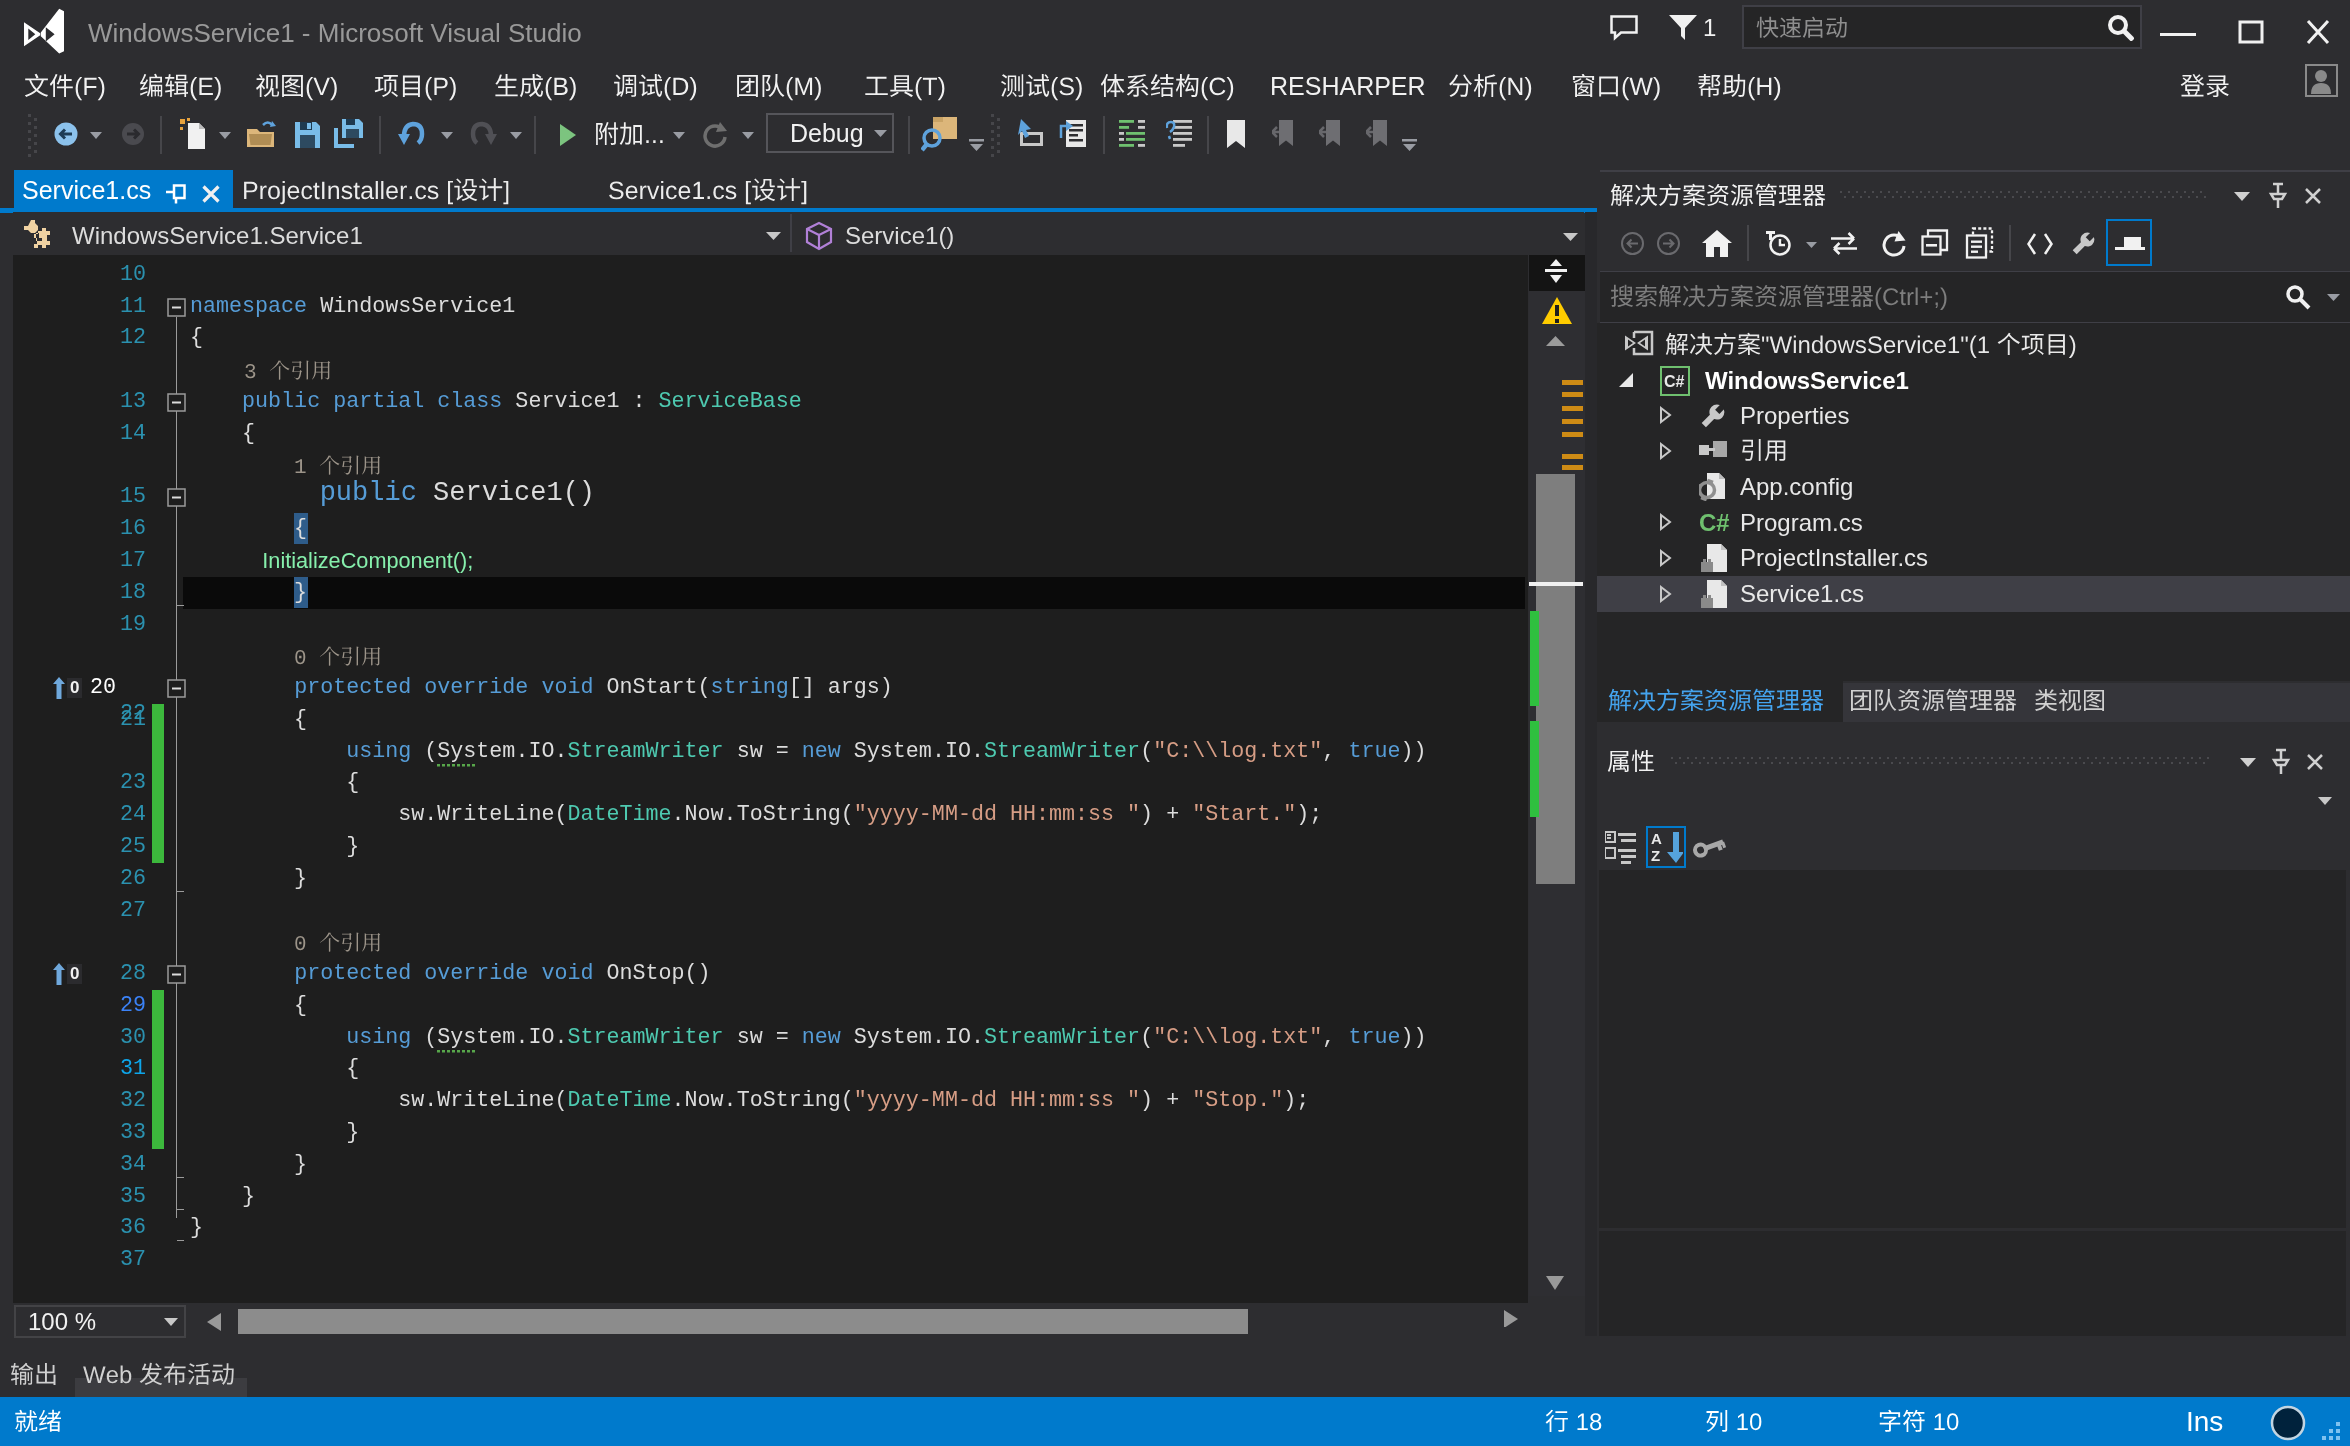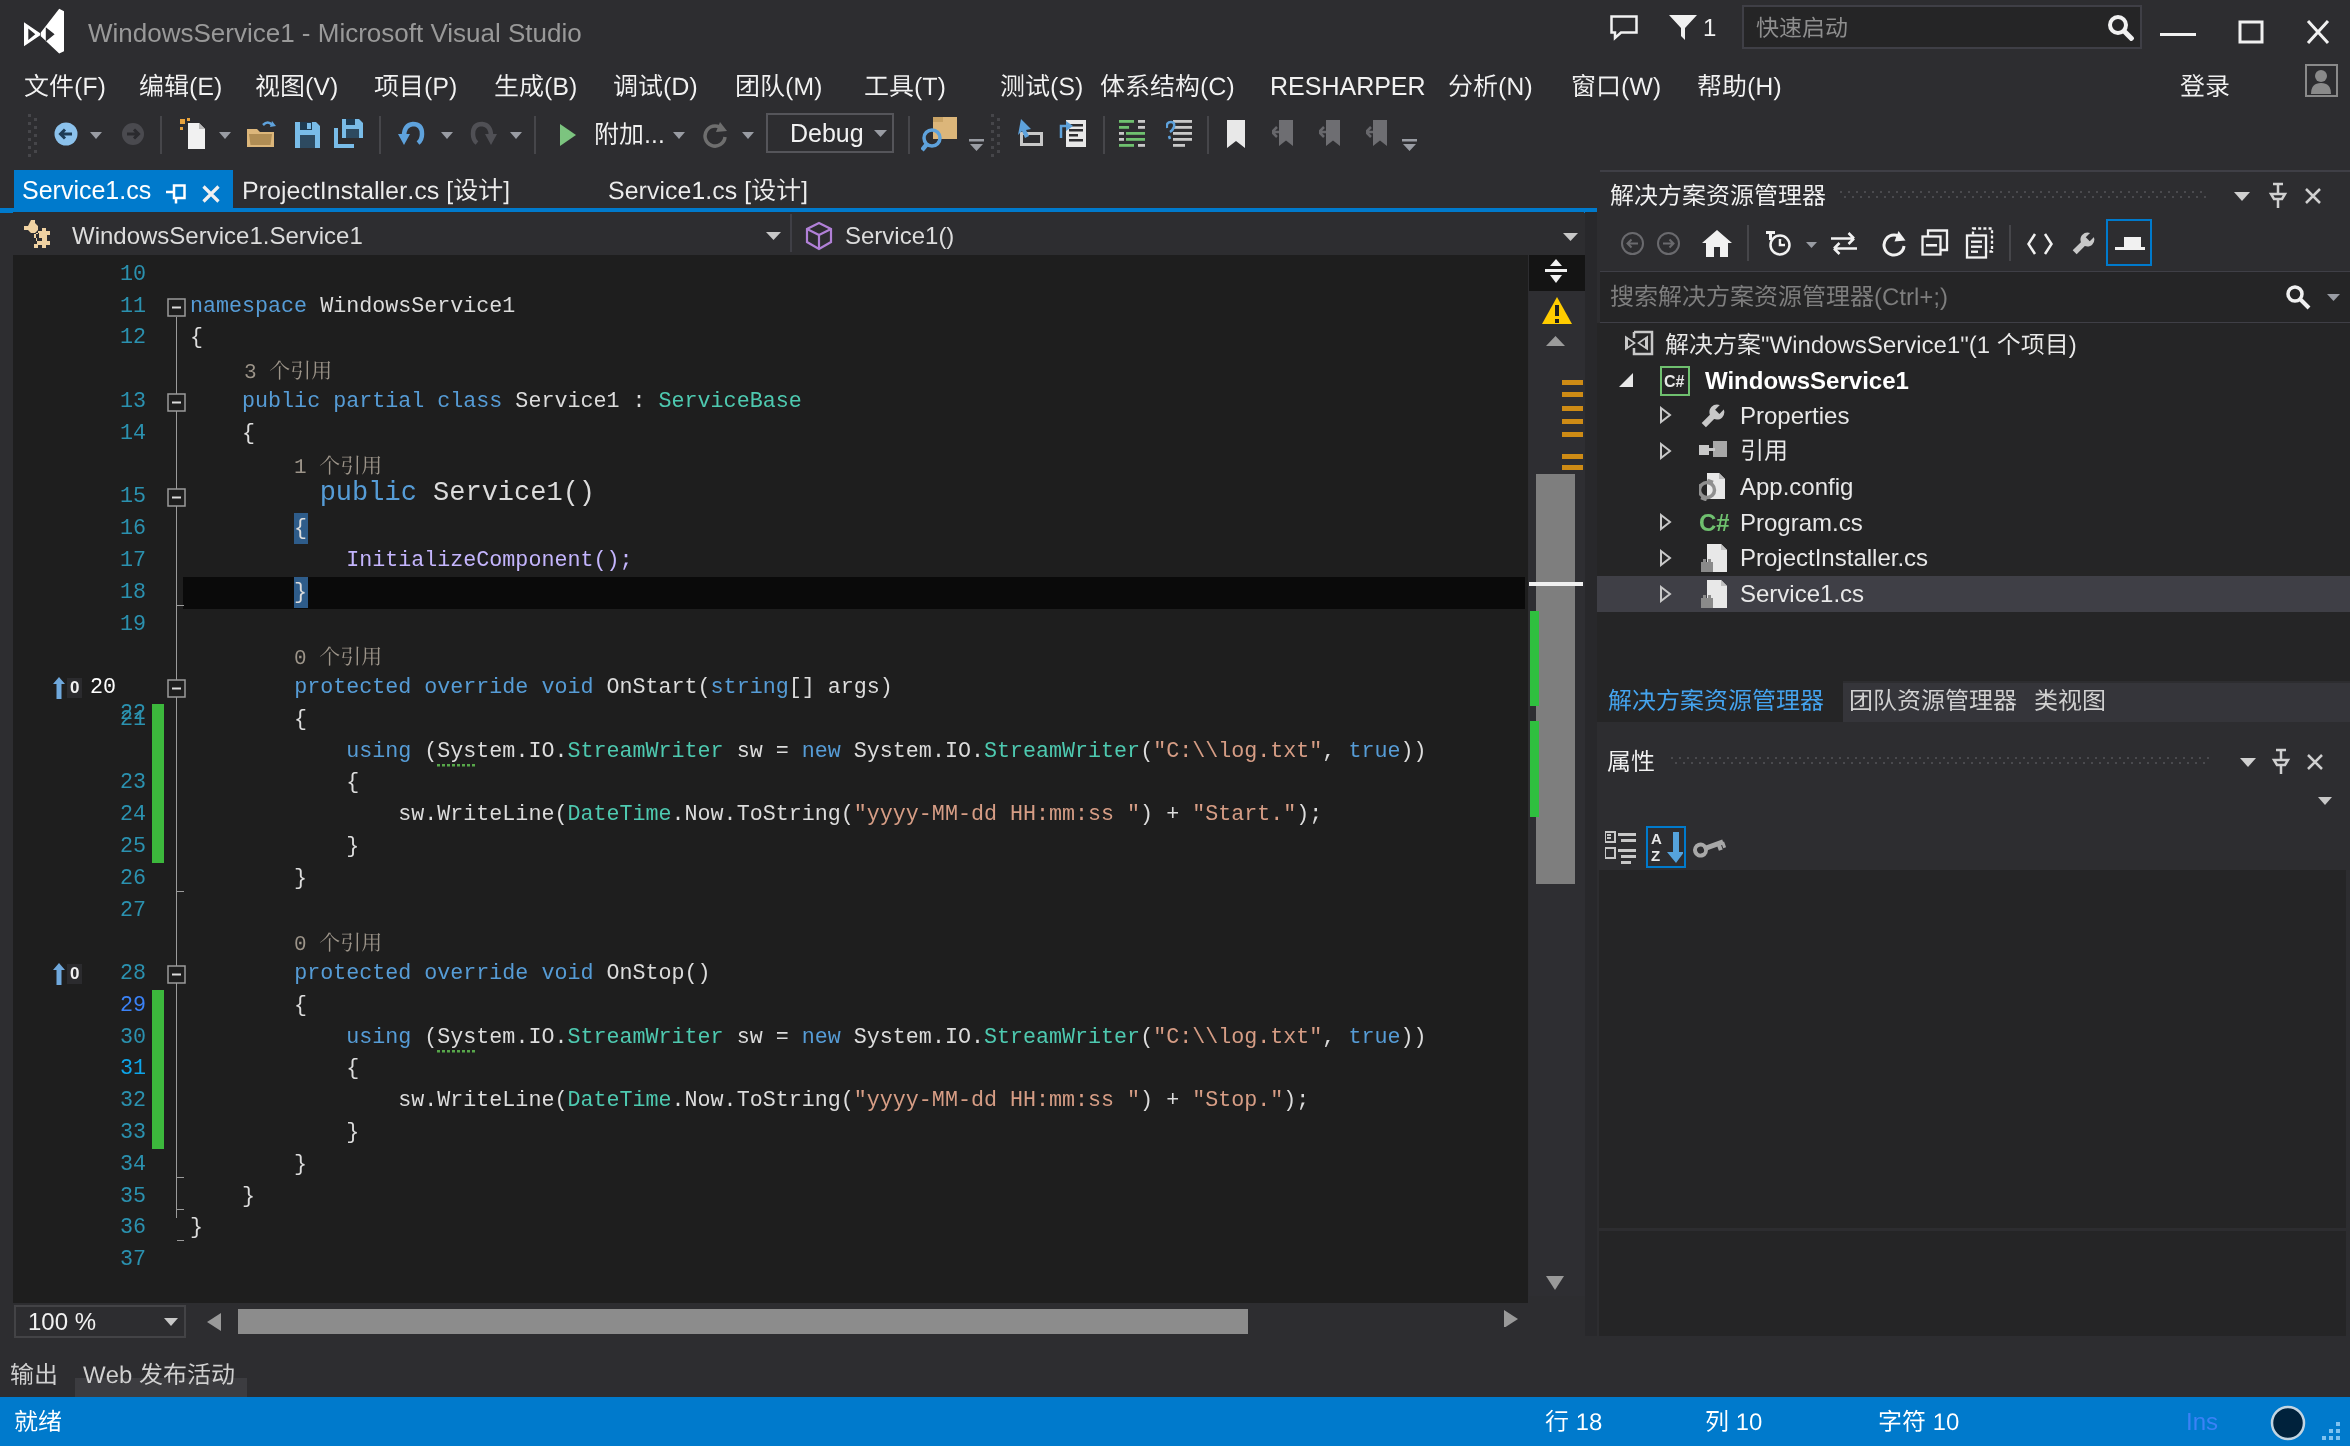--- a/index.html
+++ b/index.html
@@ -310,21 +310,21 @@
 <div style="position:absolute;left:60px;top:322.4px;width:86px;height:32px;line-height:32px;font-family:'Liberation Mono', monospace;font-size:21.7px;color:#2B91AF;text-align:right;white-space:pre">12</div>
 <div style="position:absolute;left:190px;top:324.4px;height:28px;line-height:28px;font-family:'Liberation Mono', monospace;font-size:21.7px;color:#DCDCDC;font-weight:400;white-space:pre;">{</div>
 <div style="position:absolute;left:60px;top:386.0px;width:86px;height:32px;line-height:32px;font-family:'Liberation Mono', monospace;font-size:21.7px;color:#2B91AF;text-align:right;white-space:pre">13</div>
 <div style="position:absolute;left:190px;top:388.0px;height:28px;line-height:28px;font-family:'Liberation Mono', monospace;font-size:21.7px;color:#DCDCDC;font-weight:400;white-space:pre;">    <span style="color:#569CD6">public partial class</span> Service1 : <span style="color:#4EC9B0">ServiceBase</span></div>
 <div style="position:absolute;left:60px;top:417.8px;width:86px;height:32px;line-height:32px;font-family:'Liberation Mono', monospace;font-size:21.7px;color:#2B91AF;text-align:right;white-space:pre">14</div>
 <div style="position:absolute;left:190px;top:419.8px;height:28px;line-height:28px;font-family:'Liberation Mono', monospace;font-size:21.7px;color:#DCDCDC;font-weight:400;white-space:pre;">    {</div>
 <div style="position:absolute;left:60px;top:481.4px;width:86px;height:32px;line-height:32px;font-family:'Liberation Mono', monospace;font-size:21.7px;color:#2B91AF;text-align:right;white-space:pre">15</div>
 <div style="position:absolute;left:190px;top:471px;height:28px;line-height:28px;font-family:'Liberation Mono', monospace;font-size:27px;color:#DCDCDC;font-weight:400;white-space:pre;margin-top:8px;">        <span style="color:#569CD6">public</span> Service1()</div>
 <div style="position:absolute;left:60px;top:513.1px;width:86px;height:32px;line-height:32px;font-family:'Liberation Mono', monospace;font-size:21.7px;color:#2B91AF;text-align:right;white-space:pre">16</div>
 <div style="position:absolute;left:60px;top:544.9px;width:86px;height:32px;line-height:32px;font-family:'Liberation Mono', monospace;font-size:21.7px;color:#2B91AF;text-align:right;white-space:pre">17</div>
-<div style="position:absolute;left:190px;top:546.9px;height:28px;line-height:28px;font-family:Liberation Mono, monospace;font-size:21.7px;color:#c4b5fd;font-weight:400;white-space:pre;">            InitializeComponent();</div>
+<div style="position:absolute;left:190px;top:546.9px;height:28px;line-height:28px;font-family:Liberation Sans, sans-serif;font-size:21.7px;color:#86efac;font-weight:400;white-space:pre;">            InitializeComponent();</div>
 <div style="position:absolute;left:60px;top:576.7px;width:86px;height:32px;line-height:32px;font-family:'Liberation Mono', monospace;font-size:21.7px;color:#2B91AF;text-align:right;white-space:pre">18</div>
 <div style="position:absolute;left:60px;top:608.5px;width:86px;height:32px;line-height:32px;font-family:'Liberation Mono', monospace;font-size:21.7px;color:#2B91AF;text-align:right;white-space:pre">19</div>
 <div style="position:absolute;left:60px;top:672.0px;width:86px;height:32px;line-height:32px;font-family:'Liberation Mono', monospace;font-size:21.7px;color:#ffffff;text-align:center;white-space:pre">20</div>
 <div style="position:absolute;left:190px;top:674.0px;height:28px;line-height:28px;font-family:'Liberation Mono', monospace;font-size:21.7px;color:#DCDCDC;font-weight:400;white-space:pre;">        <span style="color:#569CD6">protected override void</span> OnStart(<span style="color:#569CD6">string</span>[] args)</div>
 <div style="position:absolute;left:60px;top:703.8px;width:86px;height:32px;line-height:32px;font-family:'Liberation Mono', monospace;font-size:21.7px;color:#2B91AF;text-align:right;white-space:pre">21</div>
 <div style="position:absolute;left:190px;top:705.8px;height:28px;line-height:28px;font-family:'Liberation Mono', monospace;font-size:21.7px;color:#DCDCDC;font-weight:400;white-space:pre;">        {</div>
 <div style="position:absolute;left:60px;top:698px;width:86px;height:32px;line-height:32px;font-family:'Liberation Mono', monospace;font-size:21.7px;color:#2B91AF;text-align:right;white-space:pre">22</div>
 <div style="position:absolute;left:190px;top:737.6px;height:28px;line-height:28px;font-family:'Liberation Mono', monospace;font-size:21.7px;color:#DCDCDC;font-weight:400;white-space:pre;">            <span style="color:#569CD6">using</span> (System.IO.<span style="color:#4EC9B0">StreamWriter</span> sw = <span style="color:#569CD6">new</span> System.IO.<span style="color:#4EC9B0">StreamWriter</span>(<span style="color:#D69D85">"C:\\log.txt"</span>, <span style="color:#569CD6">true</span>))</div>
 <div style="position:absolute;left:60px;top:767.4px;width:86px;height:32px;line-height:32px;font-family:'Liberation Mono', monospace;font-size:21.7px;color:#2B91AF;text-align:right;white-space:pre">23</div>
 <div style="position:absolute;left:190px;top:769.4px;height:28px;line-height:28px;font-family:'Liberation Mono', monospace;font-size:21.7px;color:#DCDCDC;font-weight:400;white-space:pre;">            {</div>
@@ -486,21 +486,21 @@
     </svg></div>
 <div style="position:absolute;left:1545px;top:1405.7px;width:59px;height:32px;"><svg width="59" height="32" viewBox="0 -24 59 32">
       <path fill="#FFFFFF" d="M10.4 -18.7V-17.0H22.2V-18.7ZM6.4 -20.2C5.2 -18.4 2.9 -16.3 0.8 -14.9C1.2 -14.6 1.7 -13.9 1.9 -13.5C4.1 -15.0 6.5 -17.4 8.1 -19.5ZM9.4 -12.1V-10.4H17.5V-0.4C17.5 -0.0 17.3 0.1 16.8 0.1C16.4 0.1 14.8 0.1 13.1 0.1C13.3 0.6 13.6 1.3 13.7 1.8C16.0 1.8 17.4 1.8 18.2 1.6C19.0 1.3 19.3 0.7 19.3 -0.4V-10.4H22.9V-12.1ZM7.4 -15.0C5.7 -12.3 3.1 -9.5 0.6 -7.7C1.0 -7.4 1.6 -6.6 1.9 -6.2C2.8 -6.9 3.7 -7.8 4.6 -8.7V2.0H6.4V-10.7C7.4 -11.9 8.3 -13.2 9.1 -14.4Z M32.5 0.0V-1.8H36.7V-14.5L33.0 -11.8V-13.8L36.9 -16.5H38.8V-1.8H42.8V0.0Z M56.3 -4.6Q56.3 -2.3 54.9 -1.0Q53.4 0.2 50.7 0.2Q48.0 0.2 46.6 -1.0Q45.1 -2.3 45.1 -4.6Q45.1 -6.2 46.0 -7.3Q46.9 -8.4 48.4 -8.6V-8.7Q47.0 -9.0 46.2 -10.1Q45.4 -11.1 45.4 -12.5Q45.4 -14.4 46.9 -15.6Q48.3 -16.8 50.6 -16.8Q53.1 -16.8 54.5 -15.6Q55.9 -14.5 55.9 -12.5Q55.9 -11.1 55.1 -10.0Q54.3 -9.0 53.0 -8.7V-8.7Q54.6 -8.4 55.4 -7.3Q56.3 -6.2 56.3 -4.6ZM53.7 -12.4Q53.7 -15.2 50.6 -15.2Q49.2 -15.2 48.4 -14.5Q47.6 -13.8 47.6 -12.4Q47.6 -11.0 48.4 -10.2Q49.2 -9.5 50.7 -9.5Q52.2 -9.5 52.9 -10.2Q53.7 -10.9 53.7 -12.4ZM54.1 -4.8Q54.1 -6.3 53.2 -7.1Q52.3 -7.9 50.6 -7.9Q49.0 -7.9 48.1 -7.1Q47.2 -6.2 47.2 -4.8Q47.2 -1.3 50.7 -1.3Q52.4 -1.3 53.3 -2.2Q54.1 -3.0 54.1 -4.8Z"></path>
     </svg></div>
 <div style="position:absolute;left:1705px;top:1405.7px;width:59px;height:32px;"><svg width="59" height="32" viewBox="0 -24 59 32">
       <path fill="#FFFFFF" d="M15.4 -17.4V-3.9H17.2V-17.4ZM20.4 -20.0V-0.4C20.4 -0.0 20.2 0.1 19.8 0.1C19.4 0.1 18.2 0.1 16.9 0.1C17.1 0.6 17.4 1.3 17.5 1.8C19.3 1.8 20.5 1.8 21.2 1.5C21.9 1.2 22.2 0.7 22.2 -0.4V-20.0ZM4.3 -7.2C5.6 -6.4 7.1 -5.2 8.0 -4.3C6.4 -2.0 4.3 -0.4 1.9 0.5C2.3 0.9 2.8 1.6 3.0 2.0C8.1 -0.2 11.8 -4.9 13.0 -13.2L11.9 -13.6L11.6 -13.5H6.2C6.6 -14.7 6.9 -15.9 7.2 -17.1H13.7V-18.9H1.5V-17.1H5.4C4.5 -13.5 3.2 -10.1 1.3 -7.8C1.7 -7.6 2.4 -7.0 2.7 -6.6C3.8 -8.0 4.8 -9.8 5.6 -11.9H11.0C10.6 -9.6 9.9 -7.6 9.0 -5.9C8.0 -6.7 6.6 -7.8 5.4 -8.6Z M32.5 0.0V-1.8H36.7V-14.5L33.0 -11.8V-13.8L36.9 -16.5H38.8V-1.8H42.8V0.0Z M56.4 -8.3Q56.4 -4.1 55.0 -1.9Q53.5 0.2 50.7 0.2Q47.8 0.2 46.4 -1.9Q45.0 -4.1 45.0 -8.3Q45.0 -12.5 46.3 -14.6Q47.7 -16.8 50.7 -16.8Q53.6 -16.8 55.0 -14.6Q56.4 -12.5 56.4 -8.3ZM54.3 -8.3Q54.3 -11.8 53.5 -13.4Q52.6 -15.0 50.7 -15.0Q48.8 -15.0 47.9 -13.5Q47.1 -11.9 47.1 -8.3Q47.1 -4.7 47.9 -3.1Q48.8 -1.5 50.7 -1.5Q52.5 -1.5 53.4 -3.2Q54.3 -4.8 54.3 -8.3Z"></path>
     </svg></div>
 <div style="position:absolute;left:1878px;top:1405.7px;width:83px;height:32px;"><svg width="83" height="32" viewBox="0 -24 83 32">
       <path fill="#FFFFFF" d="M11.0 -8.7V-7.2H1.7V-5.5H11.0V-0.3C11.0 0.0 10.9 0.1 10.5 0.1C10.1 0.1 8.5 0.1 6.9 0.1C7.2 0.6 7.5 1.4 7.7 1.9C9.7 1.9 11.0 1.9 11.8 1.6C12.7 1.3 12.9 0.8 12.9 -0.3V-5.5H22.3V-7.2H12.9V-8.1C15.0 -9.2 17.2 -10.8 18.7 -12.4L17.5 -13.3L17.1 -13.2H5.6V-11.5H15.2C14.0 -10.5 12.5 -9.4 11.0 -8.7ZM10.2 -19.8C10.6 -19.2 11.1 -18.4 11.4 -17.7H1.9V-12.7H3.7V-15.9H20.2V-12.7H22.1V-17.7H13.5C13.2 -18.5 12.6 -19.5 11.9 -20.3Z M33.5 -6.6C34.5 -5.1 35.9 -3.0 36.5 -1.8L38.0 -2.8C37.4 -3.9 36.0 -5.9 34.9 -7.4ZM41.6 -13.0V-10.4H32.1V-8.7H41.6V-0.4C41.6 0.0 41.5 0.1 41.0 0.1C40.6 0.2 39.0 0.2 37.2 0.1C37.5 0.6 37.8 1.4 37.9 1.9C40.0 1.9 41.4 1.8 42.3 1.6C43.1 1.3 43.4 0.8 43.4 -0.4V-8.7H46.6V-10.4H43.4V-13.0ZM30.2 -13.2C29.0 -10.6 27.0 -8.0 25.0 -6.3C25.4 -5.9 26.0 -5.2 26.2 -4.8C27.0 -5.5 27.8 -6.3 28.6 -7.3V1.9H30.3V-9.7C30.9 -10.7 31.5 -11.6 31.9 -12.6ZM28.4 -20.2C27.6 -17.8 26.4 -15.4 24.9 -13.9C25.3 -13.7 26.0 -13.2 26.4 -12.9C27.2 -13.8 27.9 -15.0 28.6 -16.3H29.9C30.4 -15.2 31.0 -13.9 31.3 -13.1L33.0 -13.6C32.7 -14.3 32.1 -15.4 31.7 -16.3H35.4V-17.9H29.4C29.6 -18.5 29.9 -19.2 30.1 -19.8ZM37.8 -20.2C37.1 -17.8 35.8 -15.6 34.2 -14.1C34.6 -13.8 35.4 -13.3 35.7 -13.0C36.6 -13.9 37.4 -15.0 38.1 -16.3H39.7C40.4 -15.3 41.1 -14.2 41.5 -13.4L43.1 -14.1C42.7 -14.7 42.2 -15.5 41.6 -16.3H46.4V-17.9H38.8C39.1 -18.5 39.3 -19.2 39.5 -19.8Z M56.5 0.0V-1.8H60.7V-14.5L57.0 -11.8V-13.8L60.9 -16.5H62.8V-1.8H66.8V0.0Z M80.4 -8.3Q80.4 -4.1 79.0 -1.9Q77.5 0.2 74.7 0.2Q71.8 0.2 70.4 -1.9Q69.0 -4.1 69.0 -8.3Q69.0 -12.5 70.3 -14.6Q71.7 -16.8 74.7 -16.8Q77.6 -16.8 79.0 -14.6Q80.4 -12.5 80.4 -8.3ZM78.3 -8.3Q78.3 -11.8 77.5 -13.4Q76.6 -15.0 74.7 -15.0Q72.8 -15.0 71.9 -13.5Q71.1 -11.9 71.1 -8.3Q71.1 -4.7 71.9 -3.1Q72.8 -1.5 74.7 -1.5Q76.5 -1.5 77.4 -3.2Q78.3 -4.8 78.3 -8.3Z"></path>
     </svg></div>
-<div style="position:absolute;left:2186px;top:1405.5px;height:31px;line-height:31px;font-family:'Liberation Sans', sans-serif;font-size:24px;color:#3b82f6;font-weight:400;white-space:pre;">Ins</div>
+<div style="position:absolute;left:2186px;top:1405.5px;height:31px;line-height:31px;font-family:'Liberation Sans', sans-serif;font-size:28px;color:#ffffff;font-weight:400;white-space:pre;">Ins</div>
 <svg style="position:absolute;left:2268px;top:1403px" width="40" height="40" viewBox="0 0 40 40">
     <circle cx="20" cy="20" r="16" fill="#00223C" stroke="#C2D5E2" stroke-width="2.5"></circle>
   </svg>
 <svg style="position:absolute;left:2322px;top:1422px" width="22" height="20" viewBox="0 0 22 20">
     <g fill="#7FC2F0">
       <rect x="0" y="14" width="4" height="4"></rect>
       <rect x="7" y="14" width="4" height="4"></rect>
       <rect x="14" y="14" width="4" height="4"></rect>
       <rect x="7" y="7" width="4" height="4"></rect>
       <rect x="14" y="7" width="4" height="4"></rect>

